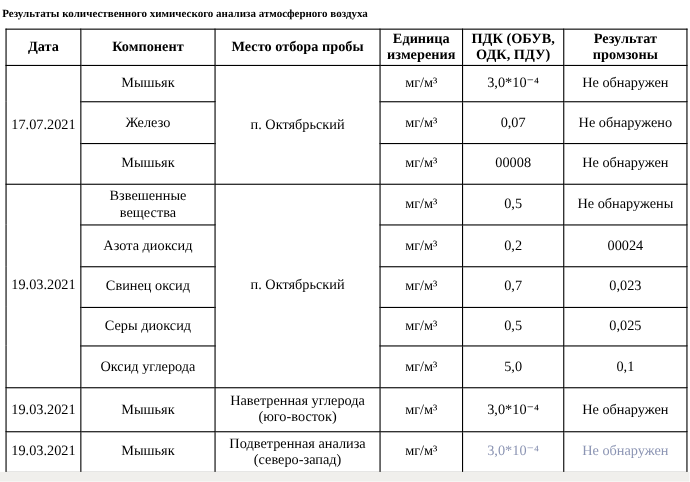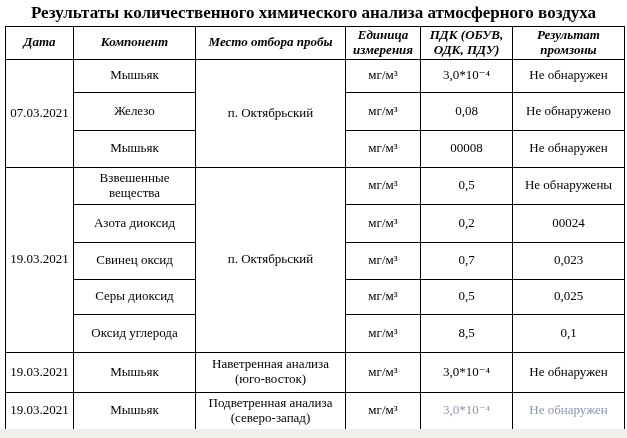--- a/index.html
+++ b/index.html
@@ -9,23 +9,23 @@
   }
   body {
     width: 627px;
     height: 438px;
     position: relative;
     font-family: "Liberation Serif", "DejaVu Serif", serif;
     color: #000000;
     overflow: hidden;
   }
   .title {
-    font-size: 17px;
+    font-size: 10px;
     font-weight: bold;
-    text-align: center;
+    text-align: left;
     margin: 4px 2px 5px 2px;
     line-height: 17px;
   }
   table.results {
     border-collapse: collapse;
     table-layout: fixed;
     margin-left: 5px;
     width: 619px;
   }
   table.results th,
@@ -34,21 +34,20 @@
     font-size: 13px;
     line-height: 1.15;
     text-align: center;
     vertical-align: middle;
     padding: 1px 2px;
     white-space: pre-line;
     overflow: hidden;
   }
   table.results th {
     font-weight: bold;
-    font-style: italic;
   }
   td.top {
     vertical-align: top;
     padding-top: 2px;
   }
   td.vt {
     vertical-align: top;
     padding-top: 4px;
   }
   td.nowrap {
@@ -90,31 +89,31 @@
       <th>Единица
 измерения</th>
       <th>ПДК (ОБУВ,
 ОДК, ПДУ)</th>
       <th>Результат
 промзоны</th>
     </tr>
   </thead>
   <tbody>
     <tr style="height:33px">
-      <td class="top nowrap" rowspan="3">07.03.2021</td>
+      <td class="top nowrap" rowspan="3">17.07.2021</td>
       <td>Мышьяк</td>
       <td class="top" rowspan="3">п. Октябрьский</td>
       <td>мг/м³</td>
       <td>3,0*10⁻⁴</td>
       <td>Не обнаружен</td>
     </tr>
     <tr style="height:38px">
       <td>Железо</td>
       <td>мг/м³</td>
-      <td>0,08</td>
+      <td>0,07</td>
       <td>Не обнаружено</td>
     </tr>
     <tr style="height:37px">
       <td>Мышьяк</td>
       <td>мг/м³</td>
       <td>00008</td>
       <td>Не обнаружен</td>
     </tr>
     <tr style="height:37px">
       <td class="top nowrap" rowspan="5">19.03.2021</td>
@@ -139,27 +138,27 @@
     </tr>
     <tr style="height:35px">
       <td>Серы диоксид</td>
       <td>мг/м³</td>
       <td>0,5</td>
       <td>0,025</td>
     </tr>
     <tr style="height:38px">
       <td>Оксид углерода</td>
       <td>мг/м³</td>
-      <td>8,5</td>
+      <td>5,0</td>
       <td>0,1</td>
     </tr>
     <tr style="height:40px">
       <td class="nowrap">19.03.2021</td>
       <td class="vt">Мышьяк</td>
-      <td class="vt">Наветренная анализа
+      <td class="vt">Наветренная углерода
 (юго-восток)</td>
       <td class="vt">мг/м³</td>
       <td class="vt">3,0*10⁻⁴</td>
       <td class="vt">Не обнаружен</td>
     </tr>
     <tr style="height:37px">
       <td class="nowrap">19.03.2021</td>
       <td class="vt">Мышьяк</td>
       <td class="vt">Подветренная анализа
 (северо-запад)</td>

